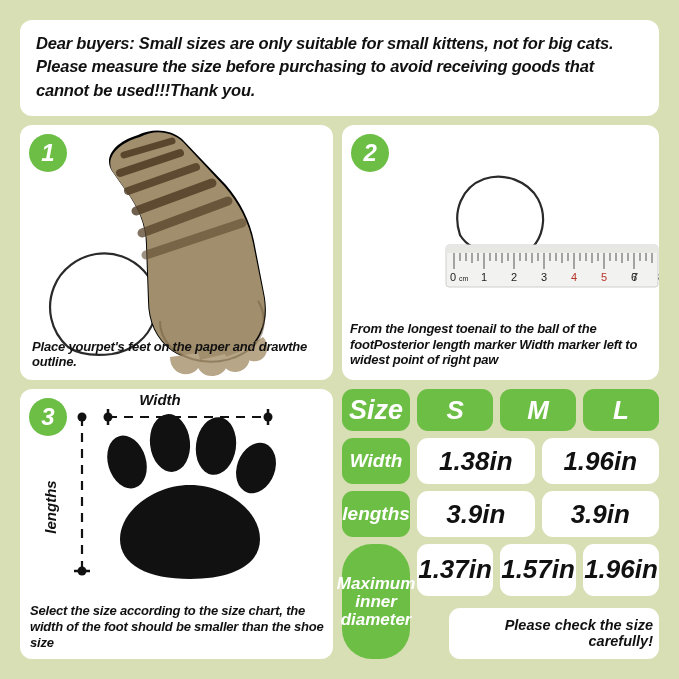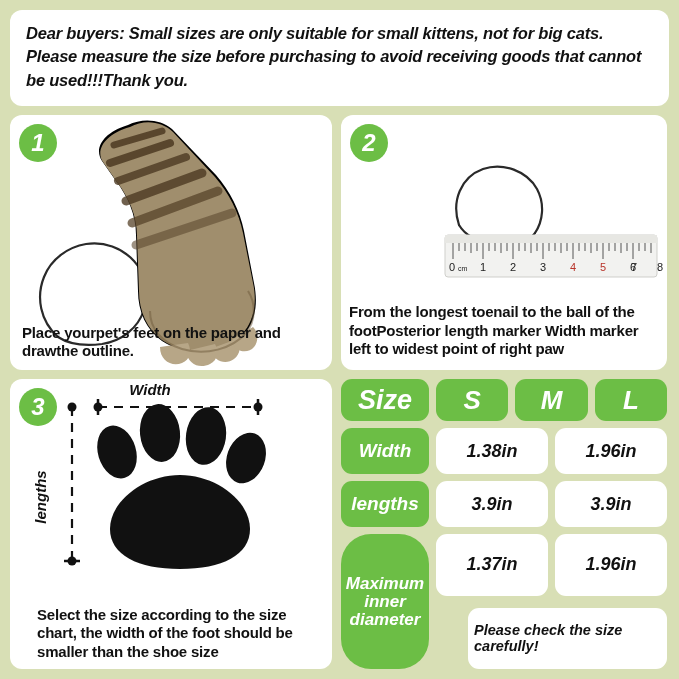--- a/index.html
+++ b/index.html
@@ -11,21 +11,21 @@
     height: 679px;
     background: #d8dfb5;
     font-family: "Liberation Sans", sans-serif;
     overflow: hidden;
   }
   .page {
     position: relative;
     width: 679px;
     height: 679px;
     box-sizing: border-box;
-    padding: 10px;
+    padding: 20px;
     display: flex;
     flex-direction: column;
     gap: 9px;
   }
   
   .notice {
     background: #ffffff;
     border-radius: 12px;
     padding: 12px 16px 14px 16px;
     font-style: italic;
@@ -58,22 +58,23 @@
     color: #fff;
     font-style: italic;
     font-weight: bold;
     font-size: 24px;
     display: flex;
     align-items: center;
     justify-content: center;
     z-index: 5;
   }
   .caption {
-    font-weight: bold;
-    font-size: 15px;
+    font-style: italic;
+    font-weight: bold;
+    font-size: 13px;
     line-height: 1.22;
     color: #111;
     letter-spacing: -0.2px;
   }
   
   #card-one {
     width: 322px;
     height: 255px;
     padding: 0;
   }
@@ -121,21 +122,20 @@
     top: 0;
     left: 0;
     right: 0;
     height: 200px;
   }
   #card-three .caption {
     position: absolute;
     left: 10px;
     right: 6px;
     bottom: 8px;
-    margin-left: 17px;
   }
   
   .size-table {
     width: 326px;
     display: flex;
     flex-direction: column;
     gap: 7px;
   }
   .trow {
     display: flex;
@@ -154,49 +154,49 @@
     font-weight: bold;
     font-style: italic;
     color: #111;
     box-sizing: border-box;
   }
   .cell.green {
     background: #6cbe45;
     color: #ffffff;
   }
   .label-cell {
-    width: 88px;
+    width: 68px;
     flex: none;
     font-size: 19px;
   }
   .label-cell.small {
     font-size: 17px;
     line-height: 1.05;
     text-align: center;
     flex-direction: column;
     padding: 0 4px;
     border-radius: 30px;
   }
   .val-cell {
     flex: 1;
-    font-size: 18px;
+    font-size: 26px;
   }
   .head-size {
     font-size: 27px;
   }
   .head-letter {
     font-size: 26px;
   }
   .note-cell {
     flex: 1;
     font-size: 14.5px;
     font-style: italic;
     font-weight: bold;
     padding: 0 6px;
-    text-align: left;
+    text-align: right;
     margin-left: 32px;
   }
   .stack-right {
     flex: 1;
     display: flex;
     flex-direction: column;
     gap: 12px;
   }
   .stack-right .trow { flex: 1; }
 </style>
@@ -363,20 +363,21 @@
         <div class="cell green label-cell">lengths</div>
         <div class="cell val-cell">3.9in</div>
         <div class="cell val-cell">3.9in</div>
       </div>
 
       <div class="trow last">
         <div class="cell green label-cell small">Maximum inner diameter</div>
         <div class="stack-right">
           <div class="trow">
             <div class="cell val-cell">1.37in</div>
+            <div class="cell val-cell">1.57in</div>
             <div class="cell val-cell">1.96in</div>
           </div>
           <div class="trow">
             <div class="cell note-cell">Please check the size carefully!</div>
           </div>
         </div>
       </div>
 
     </div>
   </div>

